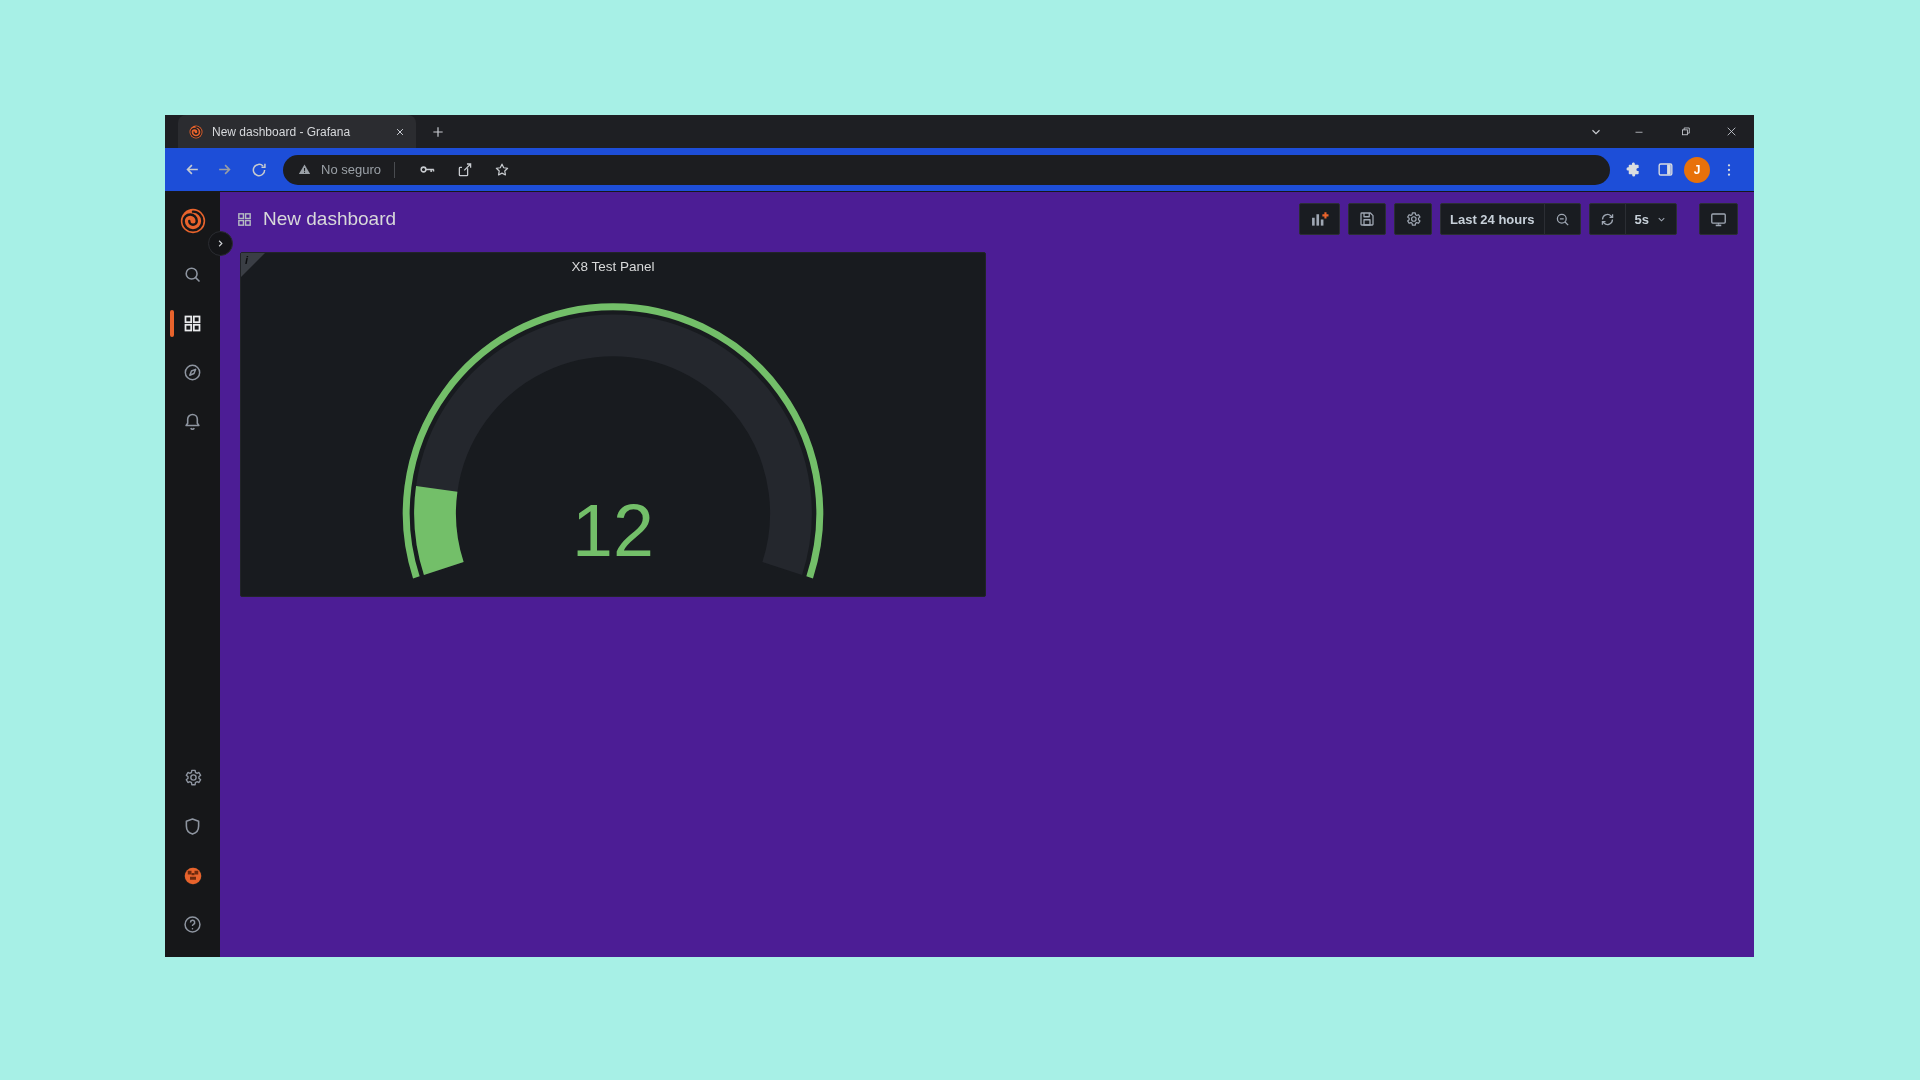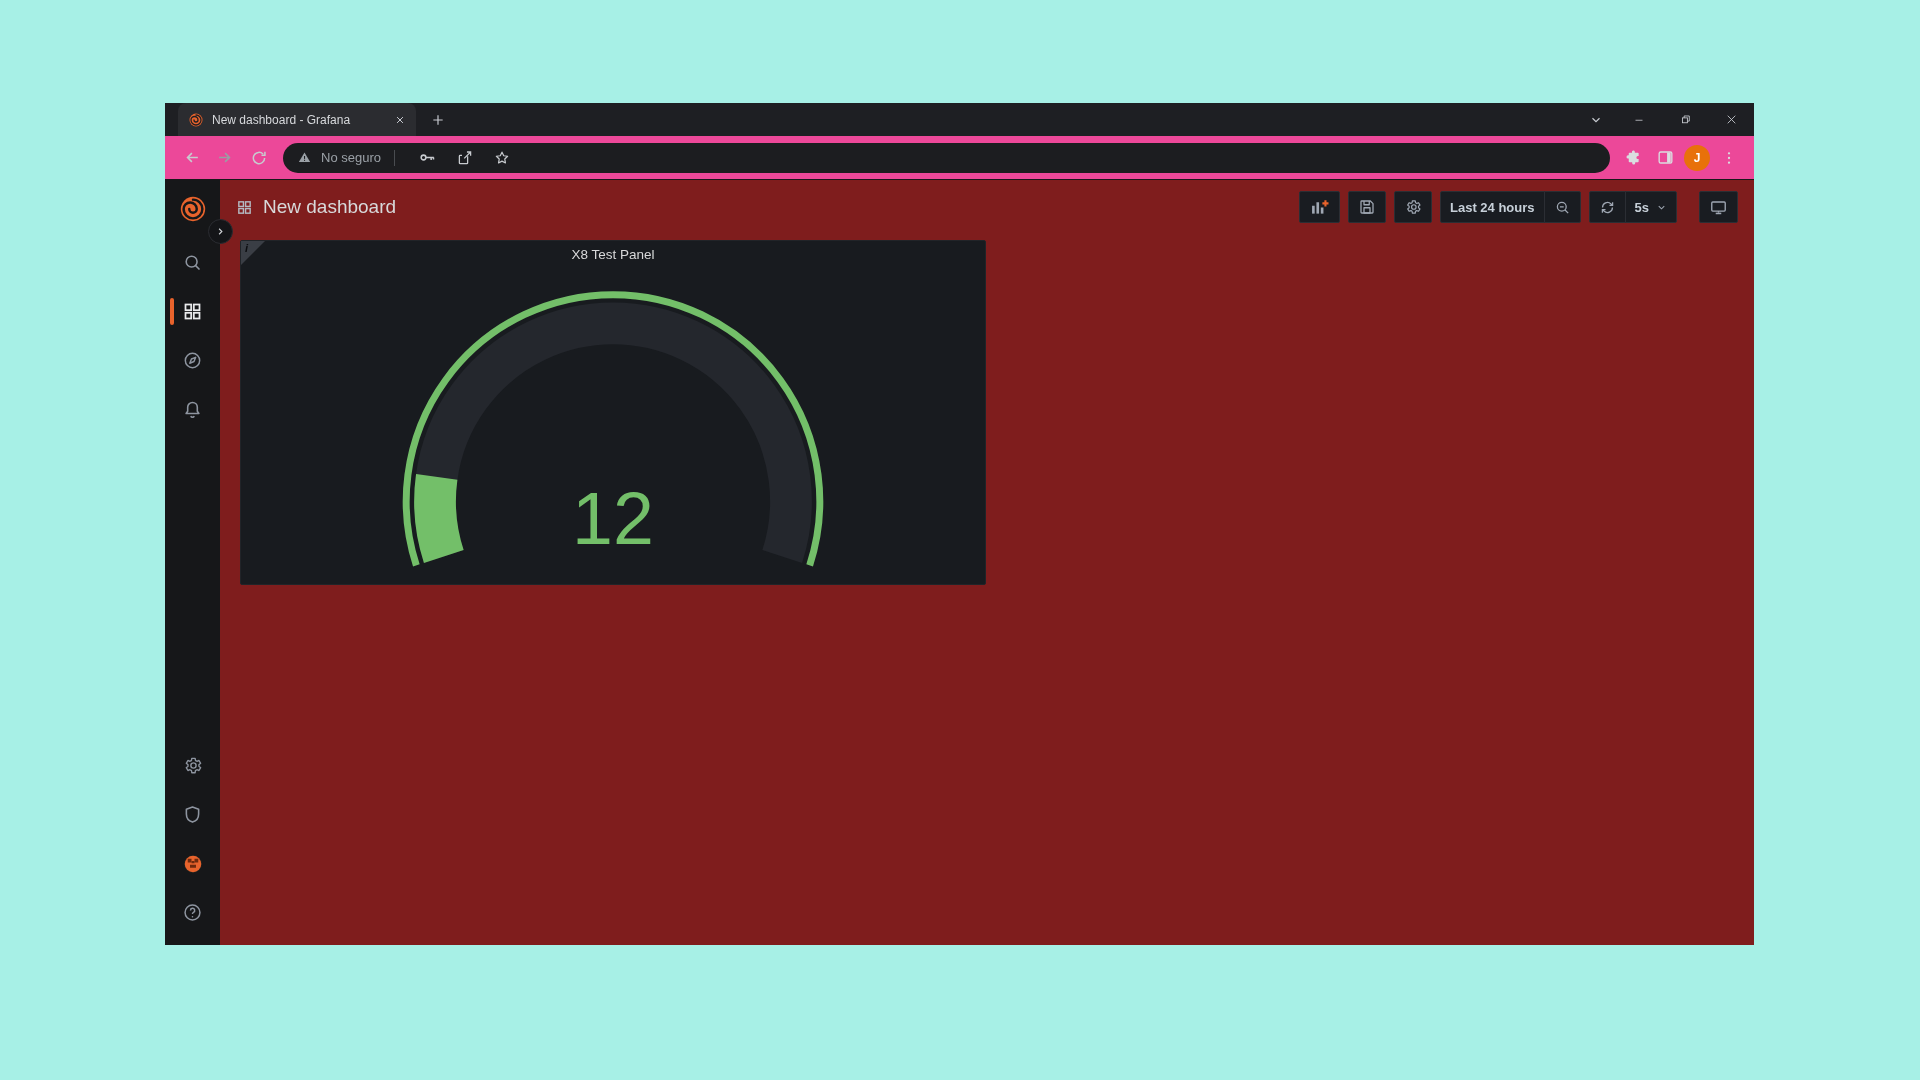--- a/index.html
+++ b/index.html
@@ -1,48 +1,48 @@
 <!DOCTYPE html>
 <html><head>
 <meta charset="utf-8">
 <style>
   * { margin:0; padding:0; box-sizing:border-box; }
   html,body { width:1920px; height:1080px; overflow:hidden; }
   body { background:#A7F0E6; font-family:"Liberation Sans","DejaVu Sans",sans-serif; }
 
-  .window { position:absolute; left:165px; top:103px; width:1589px; height:842px; background:#101116; }
+  .window { position:absolute; left:165px; top:115px; width:1589px; height:842px; background:#101116; }
 
   
   .tabstrip { height:33px; background:#1E1F23; display:flex; align-items:flex-end; padding-left:13px; }
   .tab { width:238px; height:33px; background:#2B2C30; border-radius:8px 8px 0 0;
          display:flex; align-items:center; gap:8px; padding:0 8px 0 10px; }
   .tab-title { flex:1; font-size:12px; color:#D7D9DC; white-space:nowrap; overflow:hidden; text-overflow:ellipsis; }
   .tab-close { width:16px; height:16px; border-radius:50%; display:flex; align-items:center; justify-content:center; color:#C9CCD2; }
   .newtab { width:28px; height:28px; margin:0 0 2px 8px; border-radius:50%; display:flex; align-items:center; justify-content:center; color:#C9CCD2; }
   .strip-controls { margin-left:auto; height:100%; display:flex; align-items:stretch; }
   .strip-btn { width:40px; display:flex; align-items:center; justify-content:center; color:#C9CCD2; }
   .cap-btn { width:46px; display:flex; align-items:center; justify-content:center; color:#C9CCD2; }
 
   
-  .toolbar { height:44px; background:#ec4899; display:flex; align-items:center; padding:0 10px; gap:2px; border-bottom:1px solid #17181A; }
+  .toolbar { height:44px; background:#1d4ed8; display:flex; align-items:center; padding:0 10px; gap:2px; border-bottom:1px solid #17181A; }
   .nav-btn { width:32px; height:32px; border-radius:50%; display:flex; align-items:center; justify-content:center; color:#C8CBCF; }
   .nav-btn.dim { color:#9A9EA4; }
   .urlbar { flex:1; height:30px; margin:0 6px; background:#1C1D20; border-radius:15px;
             display:flex; align-items:center; padding:0 14px; gap:9px; min-width:0; }
   .sec-label { font-size:13px; color:#9AA0A6; white-space:nowrap; }
   .url-divider { width:1px; height:16px; background:#494C50; margin:0 4px; }
   .url-text { flex:1; font-size:13px; color:#9AA0A6; white-space:nowrap; overflow:hidden; min-width:0; }
   .url-host { color:#E8EAED; font-weight:700; }
   .pill-icon { color:#C8CBCF; display:flex; align-items:center; margin-left:10px; }
   .tb-icon { width:30px; height:30px; display:flex; align-items:center; justify-content:center; color:#DADDE0; }
   .avatar { width:26px; height:26px; border-radius:50%; background:#E8710A; color:#fff;
             display:flex; align-items:center; justify-content:center; font-size:12px; font-weight:700; margin:0 2px; }
 
   
-  .grafana { position:absolute; top:77px; left:0; right:0; bottom:0; display:flex; background:#7f1d1d; }
+  .grafana { position:absolute; top:77px; left:0; right:0; bottom:0; display:flex; background:#4c1d95; }
   .sidebar { width:55px; background:#161719; display:flex; flex-direction:column; align-items:center; padding:10px 0 8px; }
   .side-logo { width:30px; height:30px; margin:4px 0 14px; display:flex; align-items:center; justify-content:center; }
   .side-item { position:relative; width:100%; height:49px; display:flex; align-items:center; justify-content:center; color:#8E95A0; }
   .side-item.active { color:#E9EAEC; }
   .side-item.active::before { content:""; position:absolute; left:5px; top:11px; bottom:11px; width:4px; border-radius:2px; background:#E8632C; }
   .side-spacer { flex:1; }
   .expand-btn { position:absolute; left:43px; top:39px; width:25px; height:25px; border-radius:50%;
                 background:#141518; border:1px solid #2A2C31; color:#D0D3D7;
                 display:flex; align-items:center; justify-content:center; z-index:5; }
 

